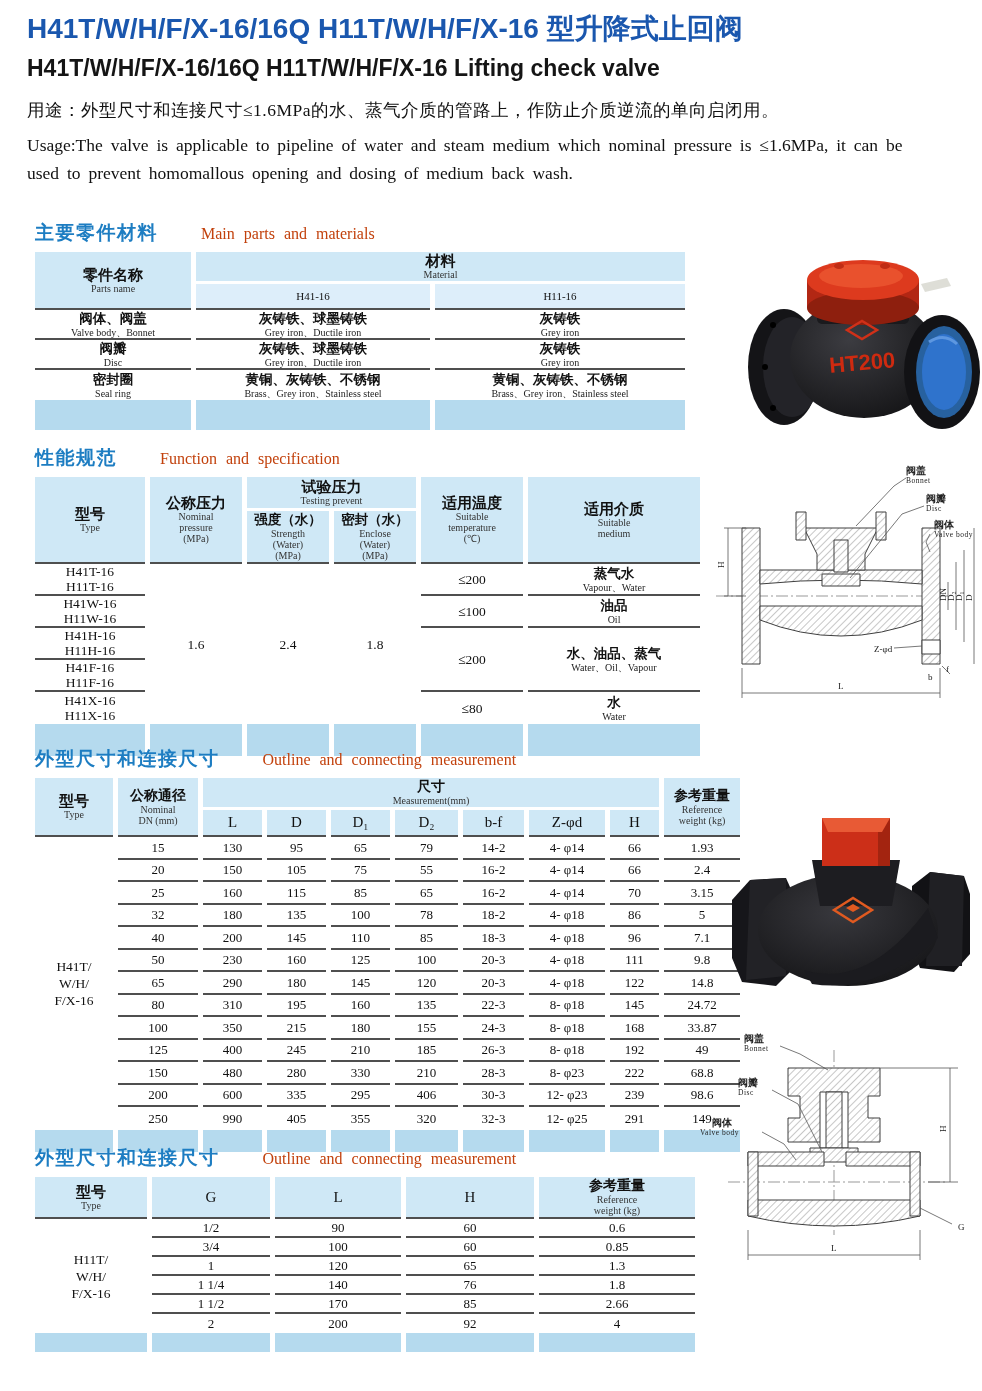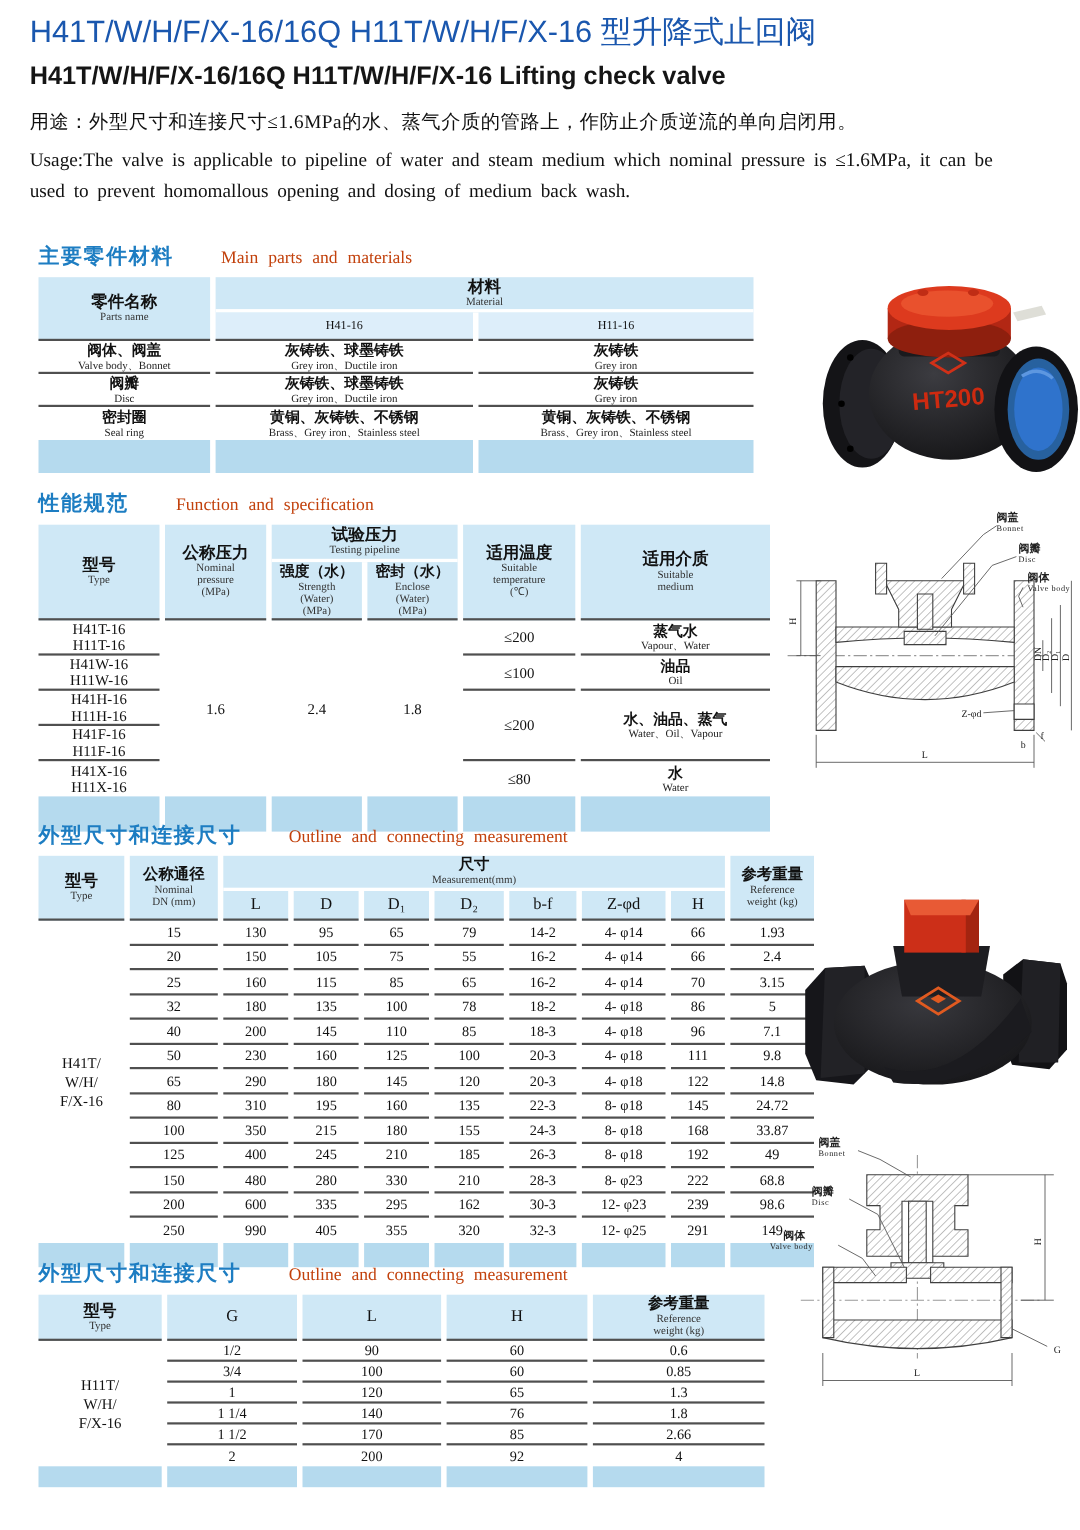--- a/index.html
+++ b/index.html
@@ -4,21 +4,21 @@
 <style>
   * { box-sizing: border-box; }
   html,body { margin:0; padding:0; }
   body {
     width:982px; height:1391px; position:relative; overflow:hidden;
     background:#ffffff; color:#111;
     font-family:"Liberation Serif", serif;
   }
   
   .hdr { position:absolute; left:27px; top:10px; width:955px; }
-  .title-cn { font-family:"Liberation Sans",sans-serif; font-weight:normal; font-size:28px; color:#1a57ae; margin:0 0 7px 0; }
+  .title-cn { font-family:"Liberation Sans",sans-serif; font-weight:bold; font-size:28px; color:#1a57ae; margin:0 0 7px 0; }
   .title-en { font-family:"Liberation Sans",sans-serif; font-weight:bold; font-size:23px; color:#151515; margin:0 0 16px 0; }
   .usage-cn { font-size:17.5px; margin:0 0 9px 0; letter-spacing:0.5px; }
   .usage-en { font-size:17.5px; line-height:28px; white-space:nowrap; word-spacing:3.5px; }
 
   
   .sec { position:absolute; left:35px; width:651px; }
   #sec-materials { top:220px; }
   #sec-spec      { top:445px; }
   #sec-outline1  { top:746px; }
   #sec-outline2  { top:1145px; }
@@ -174,21 +174,21 @@
           <div class="en">Type</div>
         </th>
         <th rowspan="2" class="hb">
           <div class="cn">公称压力</div>
           <div class="en">Nominal
 pressure
 (MPa)</div>
         </th>
         <th colspan="2" class="wb" style="height:34px">
           <div class="cn">试验压力</div>
-          <div class="en">Testing pipeline</div>
+          <div class="en">Testing prevent</div>
         </th>
         <th rowspan="2" class="hb">
           <div class="cn">适用温度</div>
           <div class="en">Suitable
 temperature
 (℃)</div>
         </th>
         <th rowspan="2" class="hb">
           <div class="cn">适用介质</div>
           <div class="en">Suitable
@@ -464,21 +464,21 @@
           <td class="bc num">28-3</td>
           <td class="bc num">8- φ23</td>
           <td class="bc num">222</td>
           <td class="bc num">68.8</td>
         </tr>
         <tr>
           <td class="bc num">200</td>
           <td class="bc num">600</td>
           <td class="bc num">335</td>
           <td class="bc num">295</td>
-          <td class="bc num">162</td>
+          <td class="bc num">406</td>
           <td class="bc num">30-3</td>
           <td class="bc num">12- φ23</td>
           <td class="bc num">239</td>
           <td class="bc num">98.6</td>
         </tr>
         <tr>
           <td class="bc num noline">250</td>
           <td class="bc num noline">990</td>
           <td class="bc num noline">405</td>
           <td class="bc num noline">355</td>

